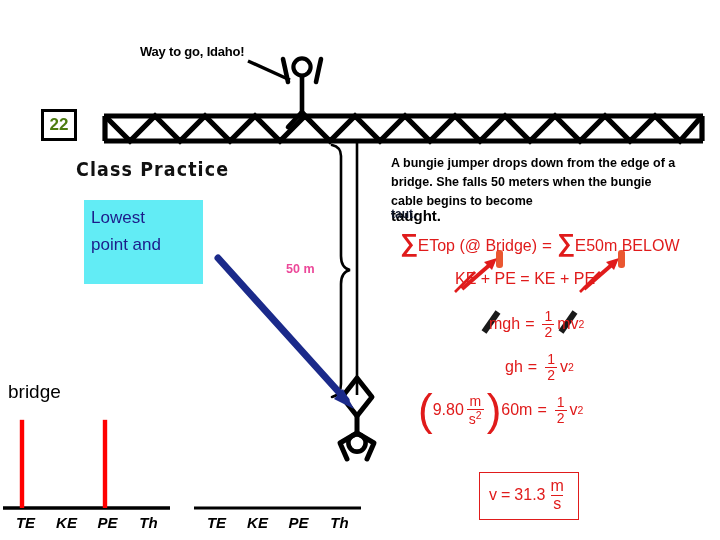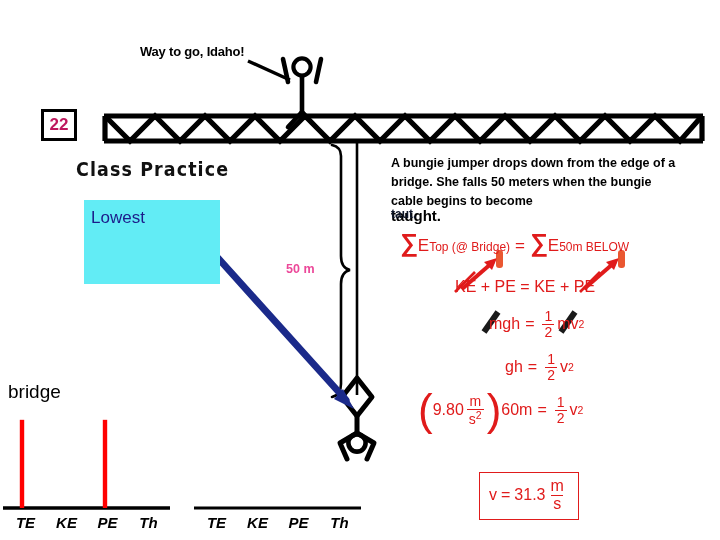--- a/index.html
+++ b/index.html
@@ -21,35 +21,35 @@
     font-size:13px;font-weight:bold;color:#000;
     letter-spacing:-0.2px;
   }
 
   #slide-number{
     left:41px;top:109px;
     width:30px;height:26px;
     border:3px solid #000;
     background:#fff;
     display:flex;align-items:center;justify-content:center;
-    font-size:17px;font-weight:bold;color:#be185d;
+    font-size:17px;font-weight:bold;color:#4d7c0f;
     font-family:"Liberation Sans", sans-serif;
   }
 
   #section-title{
     left:76px;top:158px;
     font-size:19px;font-weight:bold;color:#111;
     letter-spacing:1.2px;
     font-family:"DejaVu Sans", sans-serif;
     transform:scaleX(0.92);transform-origin:left center;
   }
 
   #note-box{
     left:84px;top:200px;
-    width:136px;height:84px;
+    width:119px;height:84px;
     background:#62ecf5;
   }
   #note-box .line{
     color:#1c1c8a;font-size:17px;line-height:27px;
     padding-left:7px;font-weight:normal;
   }
   #note-box .line:first-child{padding-top:4px;}
 
   #height-label{
     left:286px;top:262px;
@@ -67,27 +67,27 @@
   }
   #problem-over{
     left:391px;top:207px;
     font-size:12px;font-weight:bold;color:#0f172a;
   }
 
   
   .math{color:#e01b1b;font-family:"Liberation Sans", sans-serif;}
   .sig{font-size:25px;font-weight:bold;line-height:1;}
   .mvar{font-size:17px;}
-  .msub{font-size:12px;vertical-align:-3px;}
+  .msub{font-size:16px;vertical-align:-3px;}
   .msup{font-size:10.5px;vertical-align:5px;}
 
   #eq1{left:400px;top:230px;}
   #eq1 .row{display:flex;align-items:baseline;}
 
-  #eq2{left:455px;top:278px;font-size:16px;}
+  #eq2{left:455px;top:270px;font-size:16px;}
 
   #eq3{left:489px;top:309px;display:flex;align-items:center;font-size:16px;}
   #eq4{left:505px;top:352px;display:flex;align-items:center;font-size:16px;}
   #eq5{left:418px;top:394px;display:flex;align-items:center;font-size:16px;}
 
   .frac{display:inline-flex;flex-direction:column;align-items:center;
         vertical-align:middle;line-height:1.05;margin:0 3px;font-size:14px;}
   .frac .num{padding:0 2px;}
   .frac .den{padding:0 2px;border-top:1.4px solid #e01b1b;}
 
@@ -188,20 +188,21 @@
     </svg>
 
   <div class="abs" id="callout-text">Way to go, Idaho!</div>
 
   <div class="abs" id="slide-number">22</div>
 
   <div class="abs" id="section-title">Class Practice</div>
 
   <div class="abs" id="note-box">
     <div class="line">Lowest</div>
+    <div class="line">point and</div>
   </div>
 
   <div class="abs" id="height-label">50 m</div>
 
   <div class="abs" id="problem-text">A bungie jumper drops down from the edge of a bridge. She falls 50 meters when the bungie cable begins to become</div>
   <div class="abs" id="problem-strike">taught.</div>
   <div class="abs" id="problem-over">taut.</div>
 
   <div class="abs math" id="eq1">
     <div class="row">

